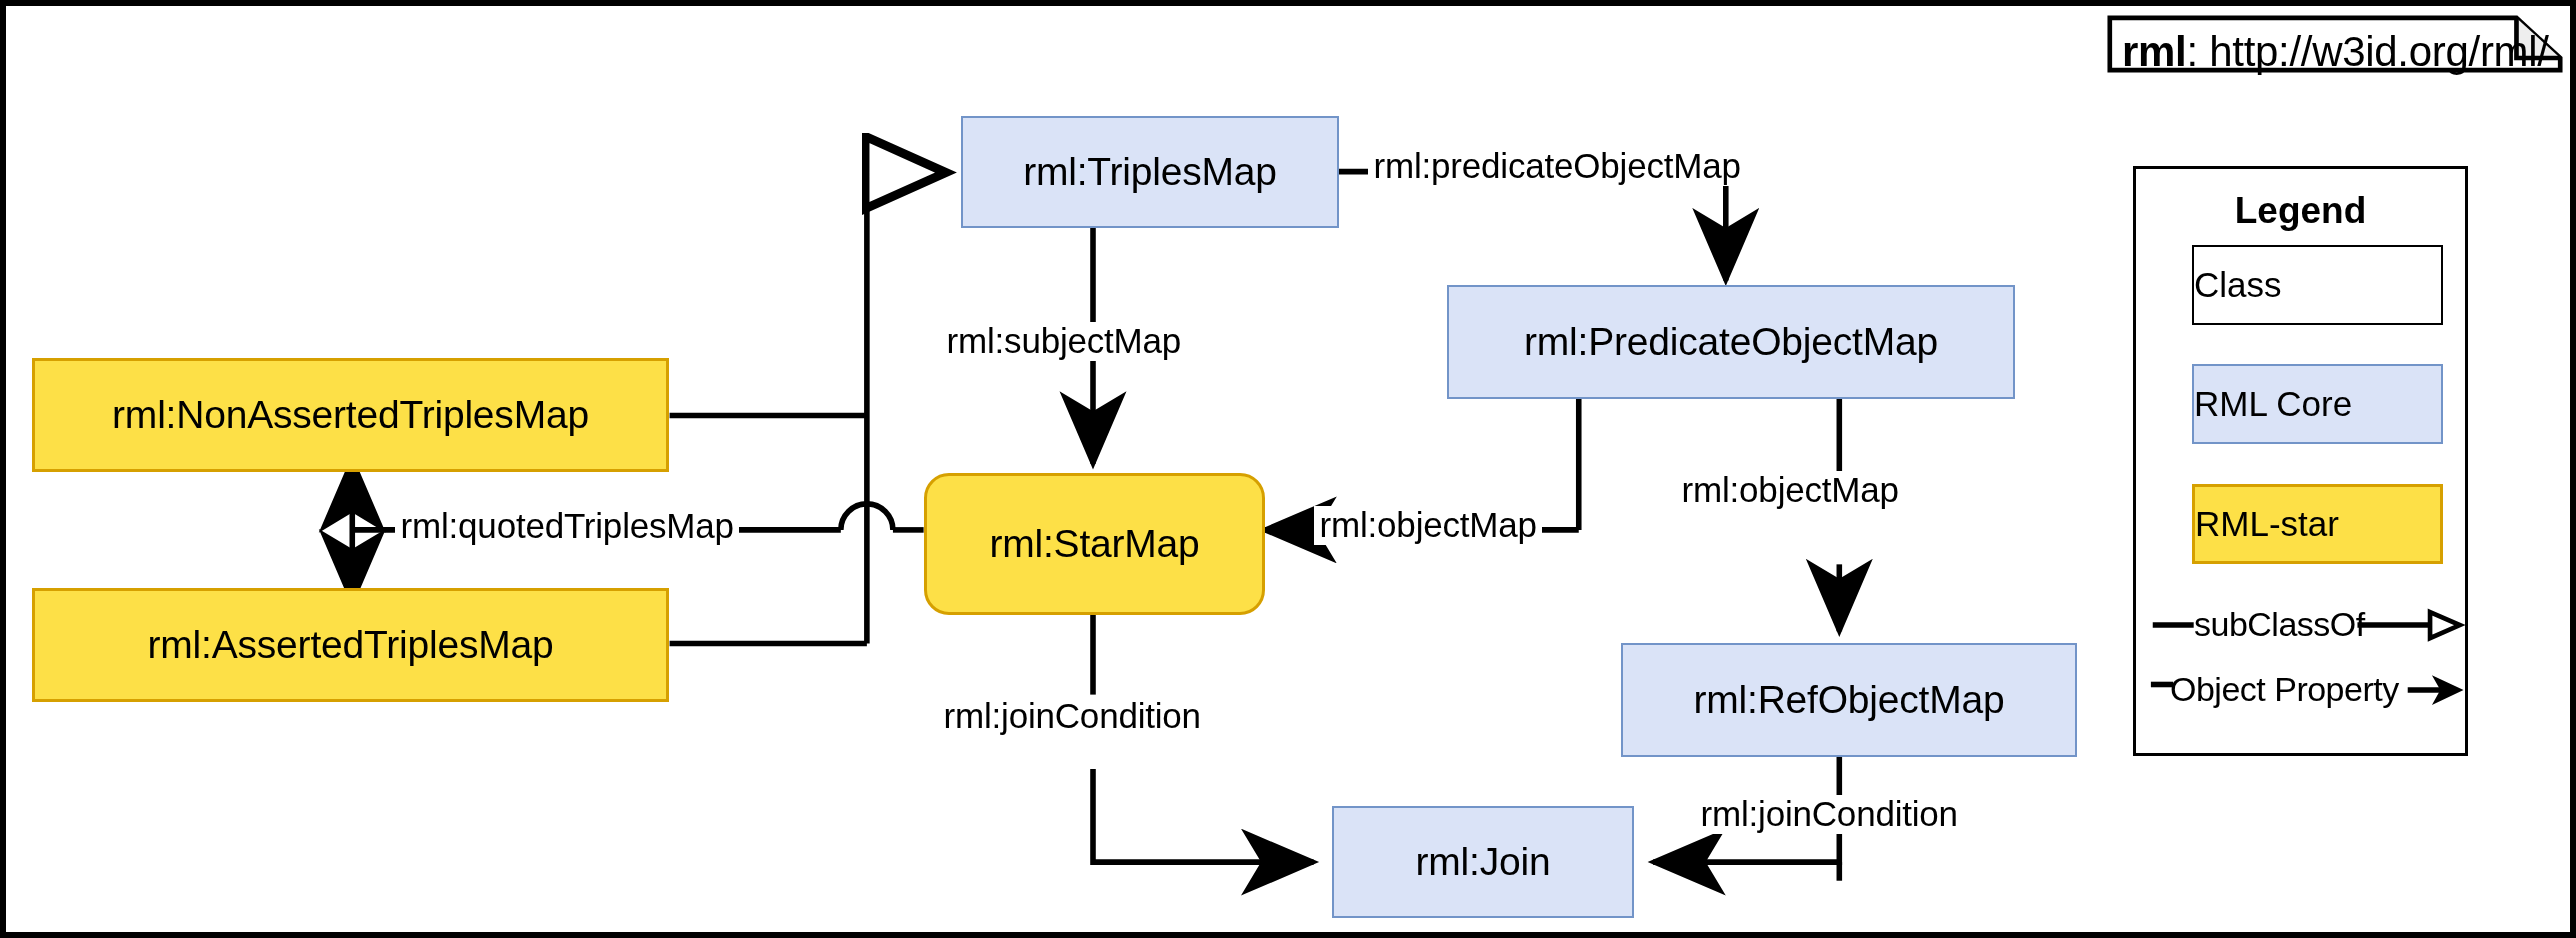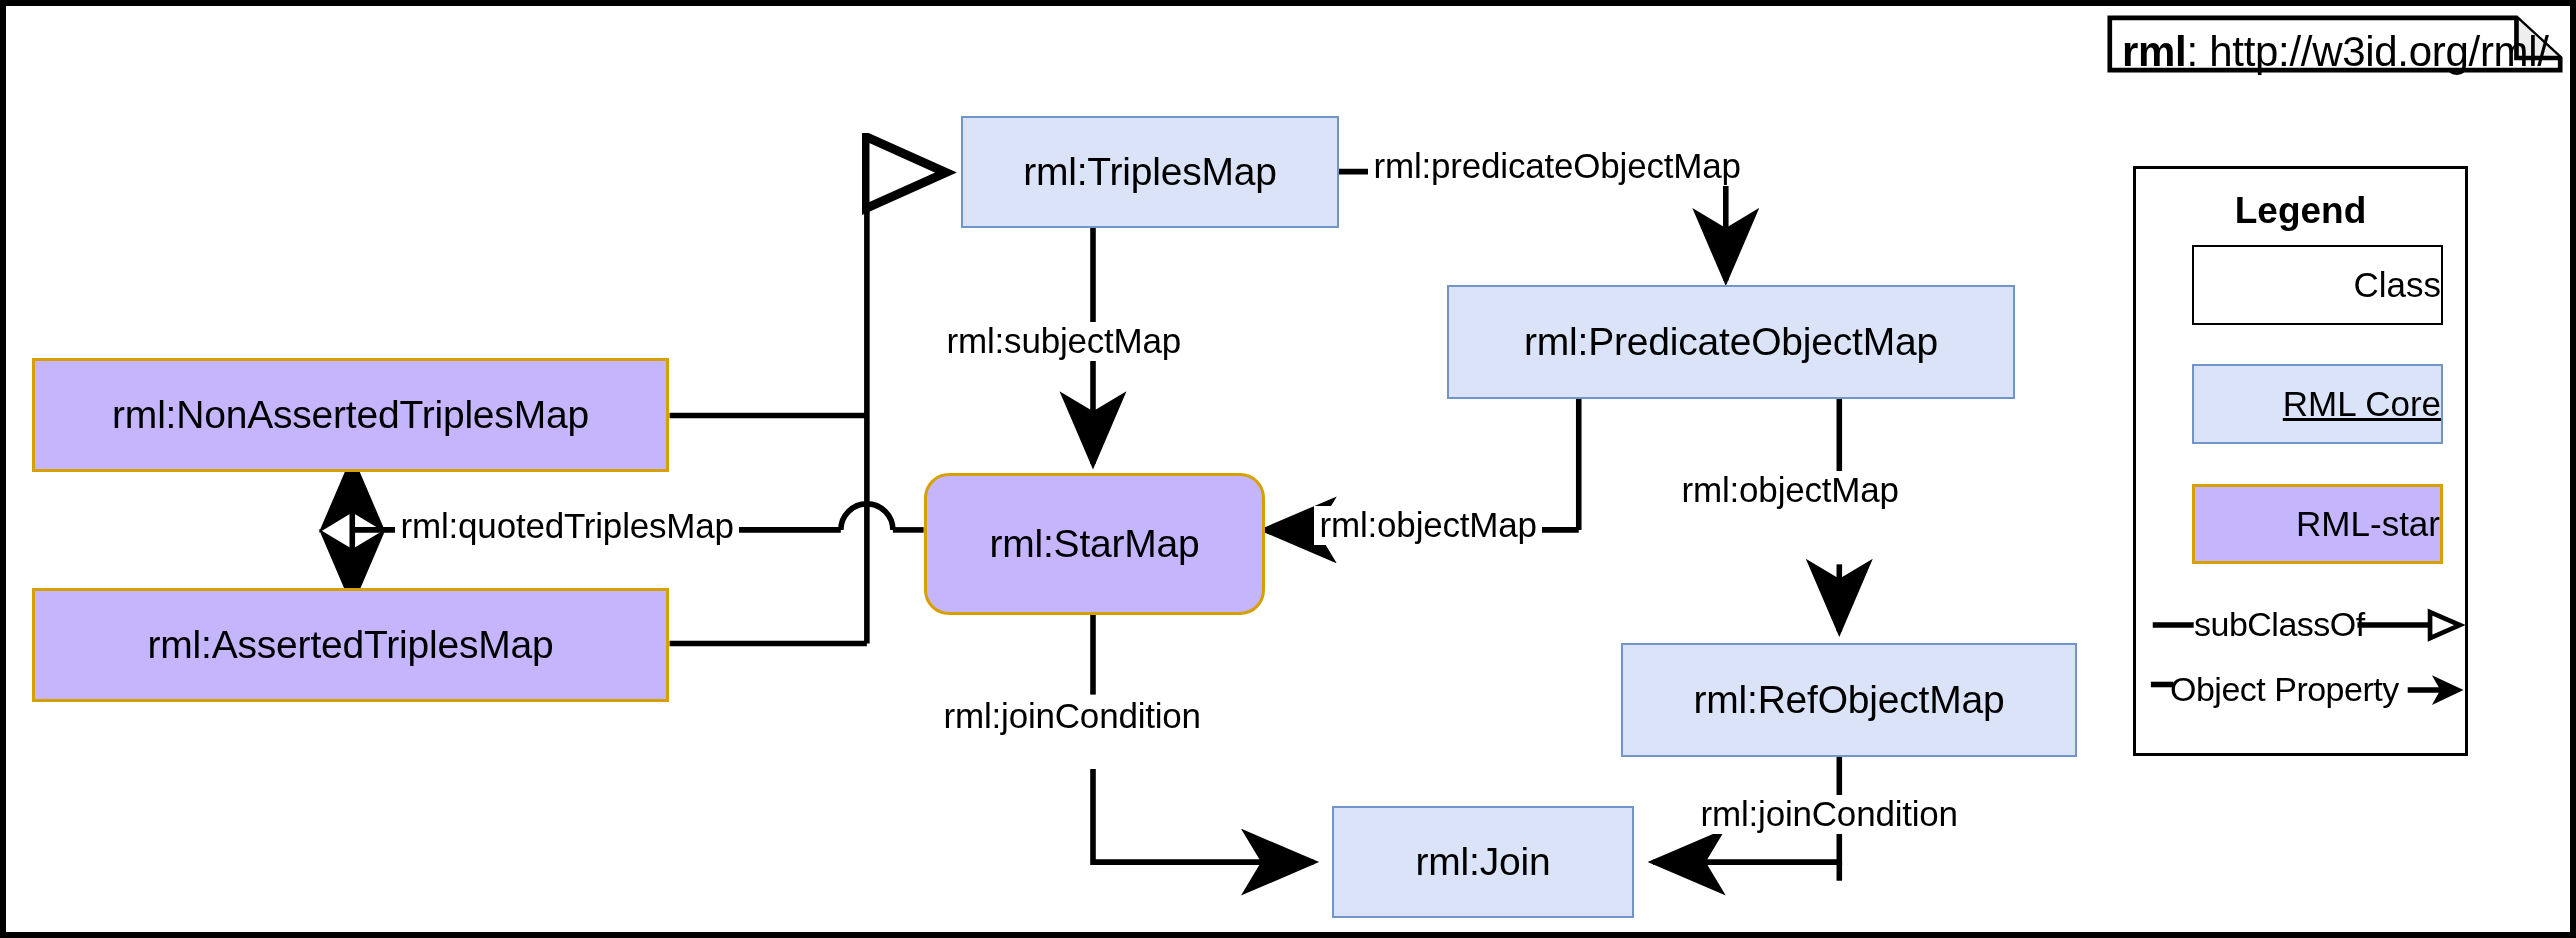--- a/index.html
+++ b/index.html
@@ -2,32 +2,32 @@
 <html style="font-size:15px"><head>
 <meta charset="utf-8">
 <style>
   html,body{margin:0;padding:0;background:#ffffff;}
   body{width:2576px;height:938px;font-family:"Liberation Sans",sans-serif;overflow:hidden;}
   #canvas{position:relative;width:2576px;height:938px;background:#fff;box-sizing:border-box;border:6.5px solid #000;}
   svg.layer{position:absolute;left:0;top:0;width:2576px;height:938px;}
   .node{position:absolute;box-sizing:border-box;display:flex;align-items:center;justify-content:center;
         font-size:39px;color:#000;line-height:1.05;text-align:center;letter-spacing:-0.2px;}
   .blue{background:#dae3f7;border:2.8px solid #7294c8;}
-  .orange{background:#c4b5fd;border:3.7px solid #d6a000;}
+  .orange{background:#fde047;border:3.7px solid #d6a000;}
   .white{background:#ffffff;border:2.8px solid #000;}
   .elabel{position:absolute;font-size:35px;color:#000;white-space:nowrap;background:#fff;
           padding:0 5.6px;line-height:1.1;letter-spacing:-0.2px;}
   
   #ns-note{position:absolute;left:2101px;top:9.3px;width:456px;height:58px;}
   #ns-note .nstext{position:absolute;left:15px;top:13px;font-size:42px;white-space:nowrap;letter-spacing:-0.3px;}
   #ns-note .nstext b{font-weight:bold;}
   
   #legend{position:absolute;left:2127px;top:160px;width:335px;height:590px;background:#fff;border:3.7px solid #000;box-sizing:border-box;padding-left:24px;}
   #legend .ltitle{position:absolute;left:0;right:0;top:20.5px;text-align:center;font-size:37px;font-weight:bold;}
-  .lbox{position:absolute;left:56px;width:251px;height:80px;display:flex;align-items:center;justify-content:flex-end;
+  .lbox{position:absolute;left:56px;width:251px;height:80px;display:flex;align-items:center;justify-content:flex-start;
         font-size:35px;box-sizing:border-box;}
   .lrow{position:absolute;left:0;width:335px;height:54px;}
   .lrow .ltext{position:absolute;top:5.6px;font-size:34px;white-space:nowrap;letter-spacing:-0.5px;}
 </style>
 </head>
 <body>
 
 <div id="canvas">
 
   <svg class="layer" viewBox="0 0 2768 1008">
@@ -127,21 +127,21 @@
       <b>rml</b><span>: </span><span>http://w3id.org/rml/</span>
     </div>
   </div>
 
   <div id="legend">
     <div class="ltitle">Legend</div>
 
     <div class="lbox white" style="top:76px;">
       <span>Class</span>
     </div>
-    <div class="lbox blue" style="top:195px;text-decoration:underline;">
+    <div class="lbox blue" style="top:195px;">
       <span>RML Core</span>
     </div>
     <div class="lbox orange" style="top:315px;">
       <span>RML-star</span>
     </div>
 
     <div class="lrow" style="top:430px;">
       <svg width="335" height="54" viewBox="0 0 360 58">
         <line x1="18" y1="28" x2="62" y2="28" stroke="#000" stroke-width="6"></line>
         <line x1="238" y1="28" x2="318" y2="28" stroke="#000" stroke-width="6"></line>

